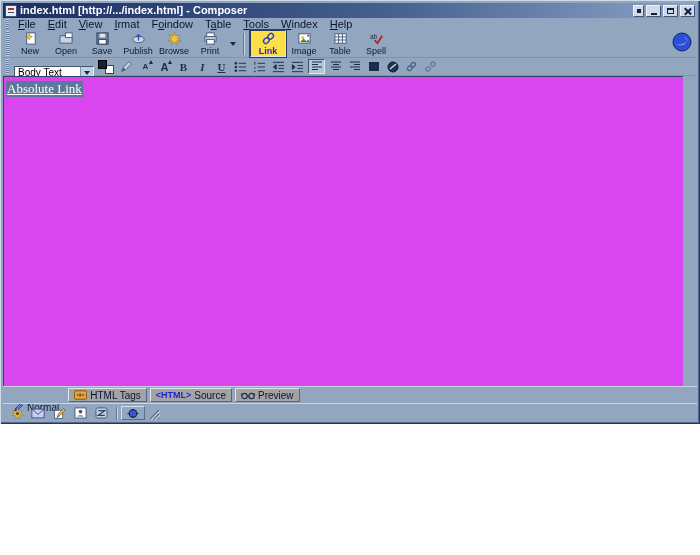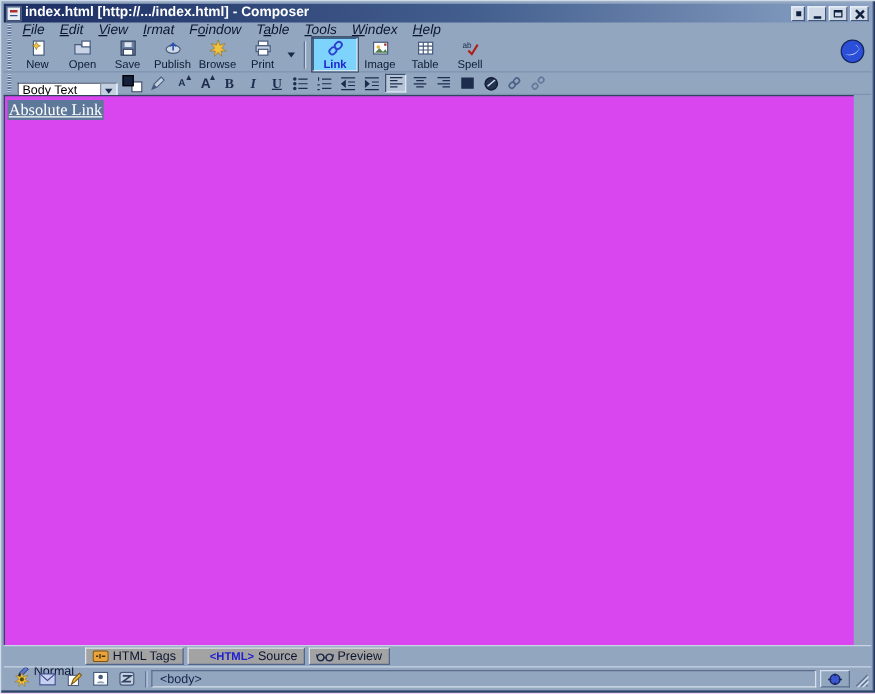--- a/index.html
+++ b/index.html
@@ -1,20 +1,20 @@
 <!DOCTYPE html>
 <html><head>
 <meta charset="utf-8">
 <style>
   * { box-sizing: border-box; margin: 0; padding: 0; }
   html,body { width:700px; height:555px; overflow:hidden; }
   body { font-family: "Liberation Sans", sans-serif; }
 
   .window {
-    width:700px; height:554px; background:#92a6c0;
+    width:700px; height:424px; background:#92a6c0;
     display:flex; flex-direction:column; padding:3px;
     box-shadow: inset 1px 1px 0 #cfdbe9, inset -1px -1px 0 #24385f, inset -2px -2px 0 #55678a;
   }
 
   
   .titlebar {
     height:15px; flex:0 0 15px; display:flex; align-items:center; gap:3px;
     background: linear-gradient(to right,#1b2d63,#44608f 55%,#8ba3c6);
     padding:0 2px; color:#fff;
   }
@@ -31,29 +31,29 @@
   .glyph-min { width:6px; height:2px; background:#10203f; margin-top:6px; }
   .glyph-max { width:7px; height:6px; border:1px solid #10203f; border-top-width:2px; }
   .glyph-dot { width:4px; height:4px; background:#10203f; }
   .glyph-x { position:relative; width:7px; height:7px; }
   .glyph-x:before,.glyph-x:after { content:""; position:absolute; left:3px; top:0; width:1.6px; height:9px; background:#10203f; }
   .glyph-x:before { transform:rotate(45deg);} .glyph-x:after { transform:rotate(-45deg);}
 
   
   .grippy { width:3px; align-self:stretch; margin:1px 3px 1px 1px;
     background: repeating-linear-gradient(180deg,#c6d2e2 0 1px,#60769a 1px 2px); flex:0 0 3px; }
-  .menubar { height:12px; flex:0 0 12px; display:flex; align-items:center; padding-left:2px;font-style:italic; }
+  .menubar { height:12px; flex:0 0 12px; display:flex; align-items:center; padding-left:2px; }
   .menu-item { font-size:11px; line-height:12px; color:#0a1530; padding:0 6px; white-space:nowrap; }
   .menu-item u { text-underline-offset:1px; }
 
   .toolbar { height:28px; flex:0 0 28px; display:flex; align-items:center; padding:0 2px;
     border-bottom:1px solid #7e93b0; }
   .tbtn { width:36px; height:27px; display:flex; flex-direction:column; align-items:center; justify-content:center; gap:1px; border:1px solid transparent; }
   .tbtn .lbl { font-size:9px; color:#0b1a33; line-height:9px; white-space:nowrap; }
-  .tbtn.active { background:#7dd3fc; border-color:#2c3e5c #dbe4ef #dbe4ef #2c3e5c; box-shadow:0 0 0 1px #2c3e5c; }
+  .tbtn.active { background:#fde047; border-color:#2c3e5c #dbe4ef #dbe4ef #2c3e5c; box-shadow:0 0 0 1px #2c3e5c; }
   .tbtn.active .lbl { color:#1f1fd0; font-weight:bold; }
   .dd-arrow { width:0; height:0; border-left:3px solid transparent; border-right:3px solid transparent; border-top:4px solid #18294a; margin:0 2px; }
   .tsep { width:2px; height:22px; margin:0 5px; border-left:1px solid #5f7496; border-right:1px solid #c8d4e3; }
   .throbber { margin-left:auto; margin-right:3px; }
 
   .formatbar { height:18px; flex:0 0 18px; display:flex; align-items:center; padding:0 2px; gap:2px;
     border-bottom:1px solid #7e93b0; }
   .combo { display:flex; width:80px; height:14px; border:1px solid; border-color:#40536f #e4ebf4 #e4ebf4 #40536f; background:#fff;margin-top:12px; }
   .combo .val { flex:1; font-size:10px; line-height:12px; padding:0 3px; color:#000; white-space:nowrap; overflow:hidden; }
   .combo .btn { width:13px; background:#c4cfdf; border-left:1px solid #8093ad; display:flex; align-items:center; justify-content:center; }
@@ -74,21 +74,21 @@
     border-top:1px solid #31435f; border-left:1px solid #31435f; padding:2px; }
   .sel-text { display:inline-block; font:13px "Liberation Serif", serif; color:#fff;
     background:#5e7899; text-decoration:underline; padding:0 1px; }
 
   
   .tabbar { height:17px; flex:0 0 17px; display:flex; align-items:center; gap:3px; padding-left:4px;
     border-top:1px solid #c8d4e3; }
   .mtab { height:14px; display:flex; align-items:center; gap:3px; padding:0 5px; font-size:10px; color:#0a1530;
     background:#a3a3a3; border:1px solid; border-color:#dde5f0 #51658a #51658a #dde5f0; white-space:nowrap; }
   .mtab.current { background:transparent; border-color:transparent;margin-top:24px; }
-  .src-tag { font-weight:bold; color:#1f1fd0; font-size:9px;margin-left:12px; }
+  .src-tag { font-weight:bold; color:#1f1fd0; font-size:9px; }
 
   
   .statusbar { height:18px; flex:0 0 18px; display:flex; align-items:center; gap:3px; padding:1px 2px 0;
     border-top:1px solid #c8d4e3; }
   .cbar { display:flex; align-items:center; gap:5px; padding:0 4px; }
   .cbtn { width:16px; height:14px; display:flex; align-items:center; justify-content:center; }
   .ssep { width:2px; height:13px; border-left:1px solid #5f7496; border-right:1px solid #c8d4e3; }
   .spanel { flex:1; height:14px; border:1px solid; border-color:#5a6d8c #d7e0ec #d7e0ec #5a6d8c;
     display:flex; align-items:center; padding:0 6px; }
   .spanel .etext { font-size:10px; color:#13224a; }
@@ -422,23 +422,20 @@
           </svg>
       </span>
       <span class="cbtn">
         <svg width="13" height="12" viewBox="0 0 14 13">
             <rect x="1" y="1" width="12" height="11" rx="2" fill="#c3cede" stroke="#44597c"></rect>
             <path d="M3.5 4 H10.5 L3.5 9 H10.5" fill="none" stroke="#2e415f" stroke-width="1.4"></path>
           </svg>
       </span>
     </span>
     <span class="ssep"></span>
-    <span class="spanel">
-      <span class="etext">&lt;body&gt;</span>
-    </span>
     <span class="online">
       <svg width="12" height="11" viewBox="0 0 12 11">
           <circle cx="6" cy="5.5" r="4" fill="#3a57d0" stroke="#16255e"></circle>
           <path d="M0.5 5.5 H3 M9 5.5 H11.5 M6 1 V3 M6 8 V10" stroke="#16255e" stroke-width="1.2"></path>
         </svg>
     </span>
     <span class="rgrip">
       <svg width="12" height="14" viewBox="0 0 12 14">
           <path d="M11 4 L2 13 M11 8 L6 13 M11 12 L10 13" stroke="#5f7496" stroke-width="1.2"></path>
           <path d="M12 5 L3 14 M12 9 L7 14" stroke="#d7e0ec" stroke-width="1"></path>

